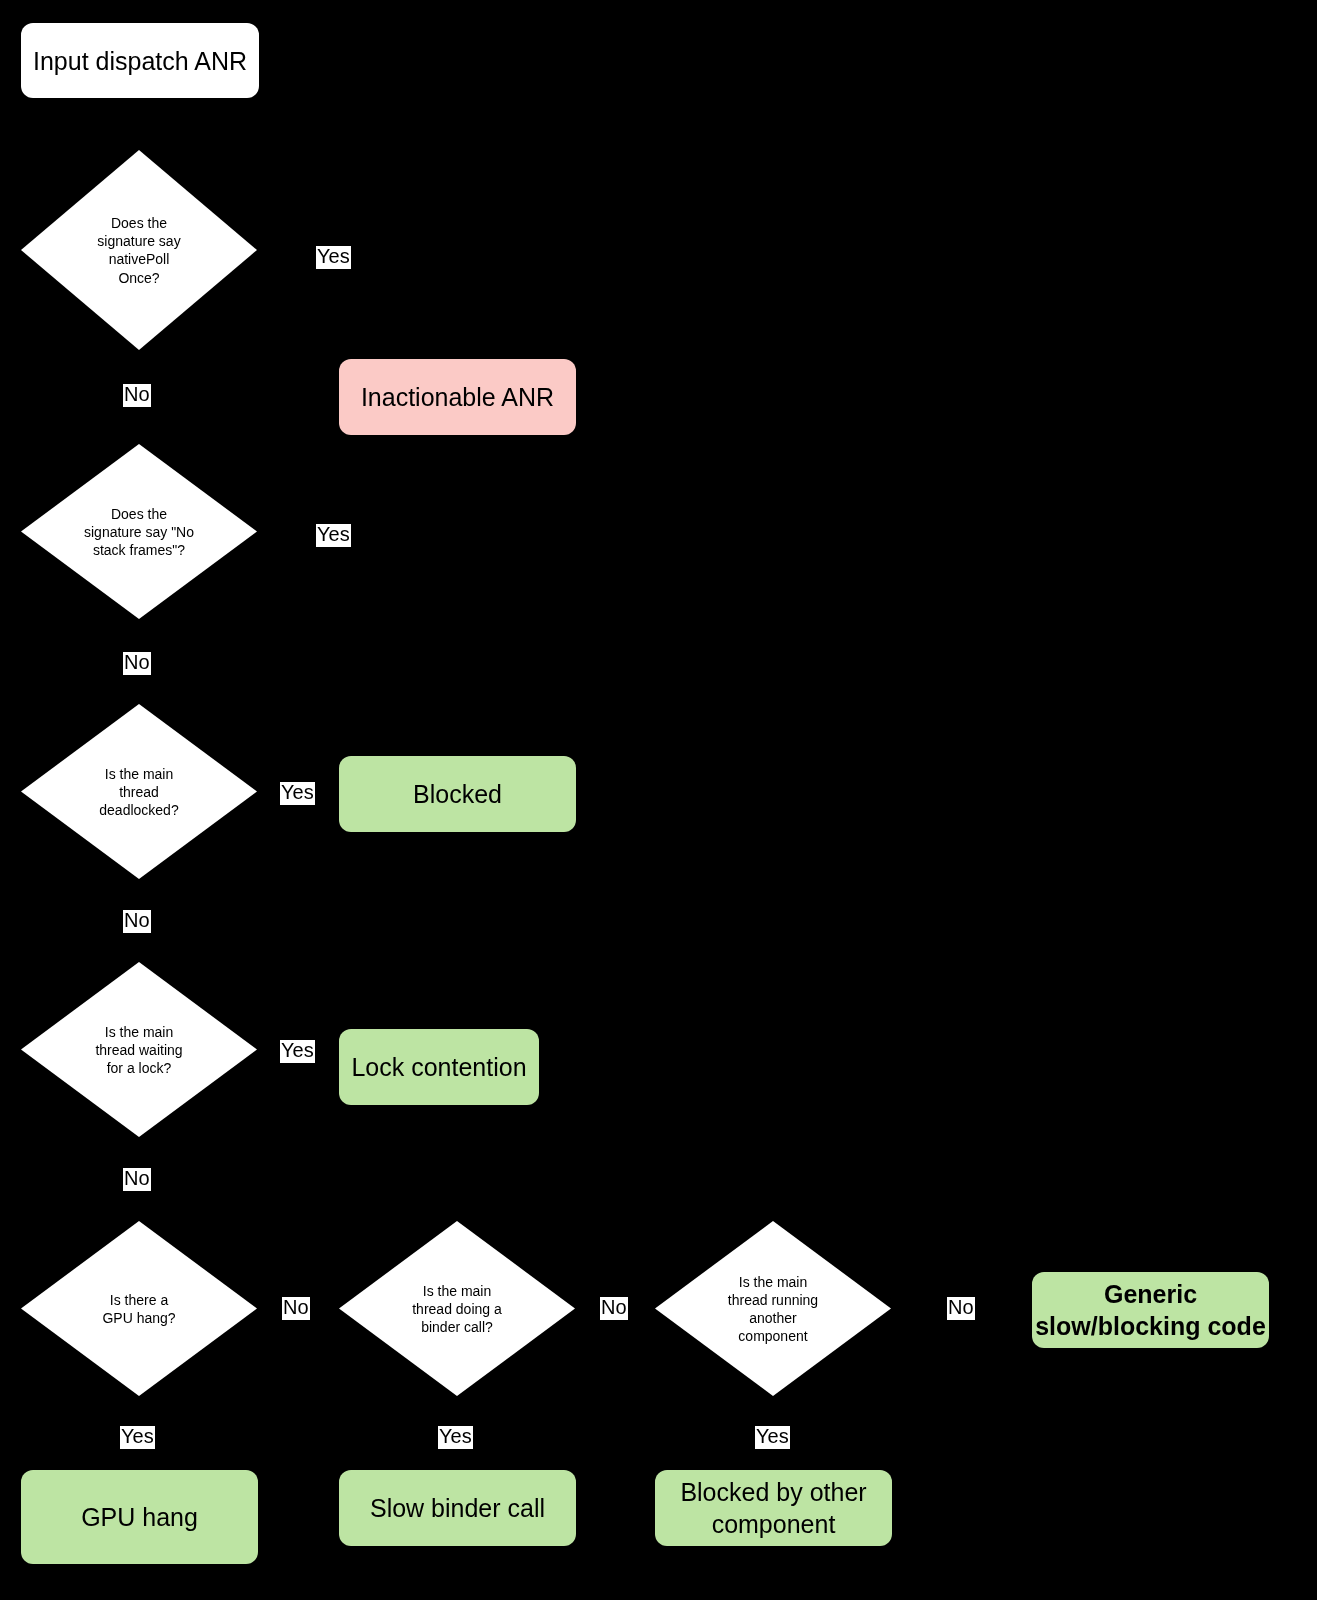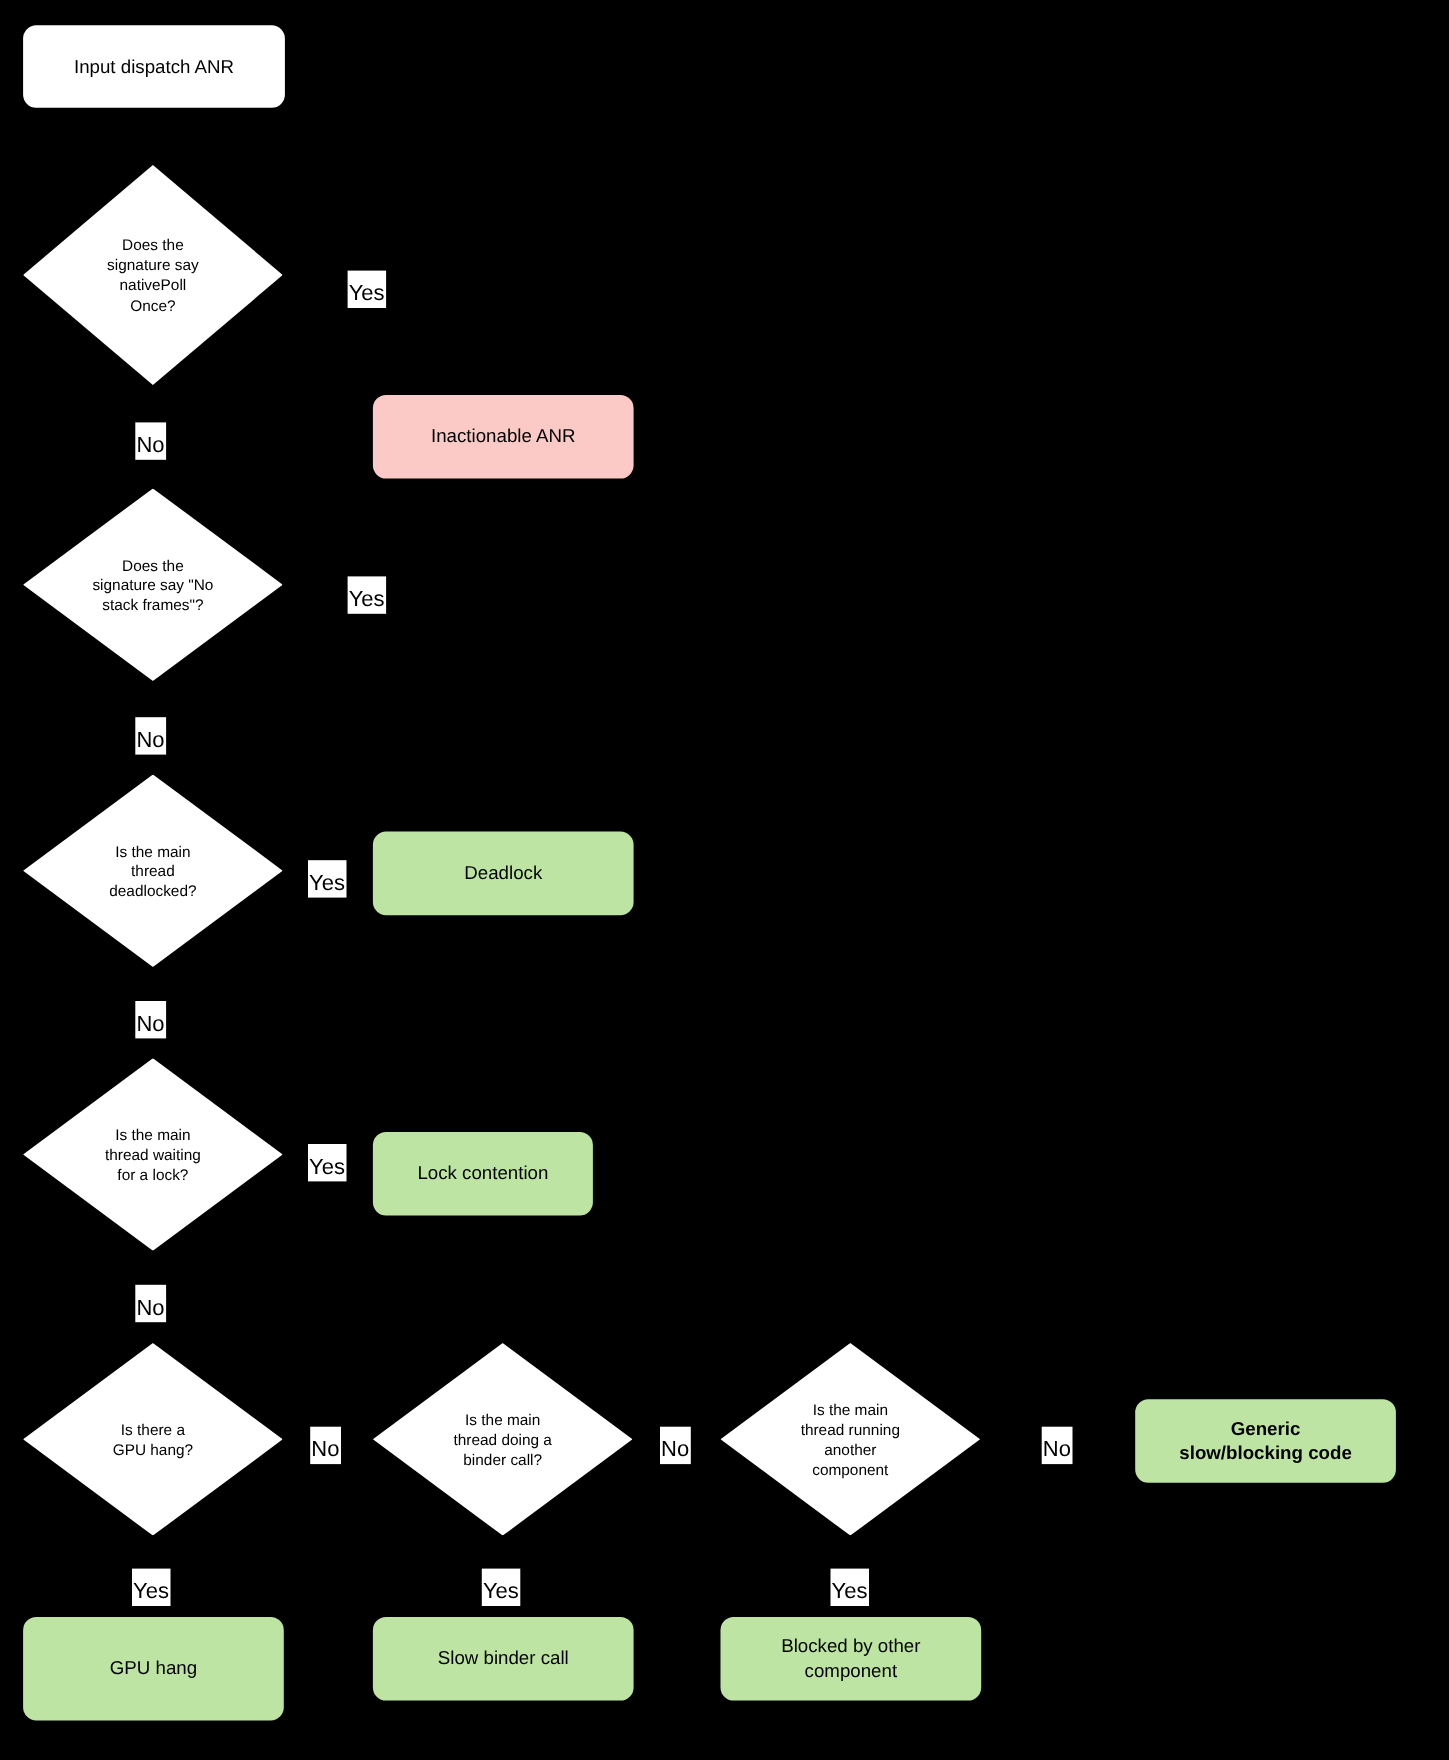--- a/index.html
+++ b/index.html
@@ -20,21 +20,21 @@
   
   .node {
     position: absolute;
     box-sizing: border-box;
     border-radius: 12px;
     display: flex;
     align-items: center;
     justify-content: center;
     text-align: center;
     color: #000000;
-    font-size: 17px;
+    font-size: 25px;
     line-height: 1.28;
     white-space: nowrap;
   }
   .node.start  { background: #ffffff; }
   .node.bad    { background: #fbcac6; }
   .node.good   { background: #bde4a3; }
 
   
   .node .overflow-label {
     position: absolute;
@@ -67,21 +67,21 @@
     pointer-events: none;
   }
 
   
   .edge-label {
     position: absolute;
     background: #ffffff;
     color: #000000;
     font-size: 20px;
     line-height: 1.05;
-    padding: 11px 1px 2px 1px;
+    padding: 0 1px 2px 1px;
     white-space: nowrap;
   }
 
   
   .connector {
     position: absolute;
     background: #000000;
   }
 </style>
 </head>
@@ -142,21 +142,21 @@
     <div class="dtext">
       <div>Is the main</div>
       <div>thread</div>
       <div>deadlocked?</div>
     </div>
   </div>
   <div class="edge-label" style="left:280px; top:782px;">Yes</div>
   <div class="edge-label" style="left:123px; top:910px;">No</div>
 
   <div class="node good" style="left:339px; top:756px; width:237px; height:76px;">
-    <span>Deadlock</span>
+    <span>Blocked</span>
   </div>
 
   <div class="decision" style="left:21px; top:962px; width:236px; height:175px;">
     <div class="rhombus"></div>
     <div class="dtext">
       <div>Is the main</div>
       <div>thread waiting</div>
       <div>for a lock?</div>
     </div>
   </div>

